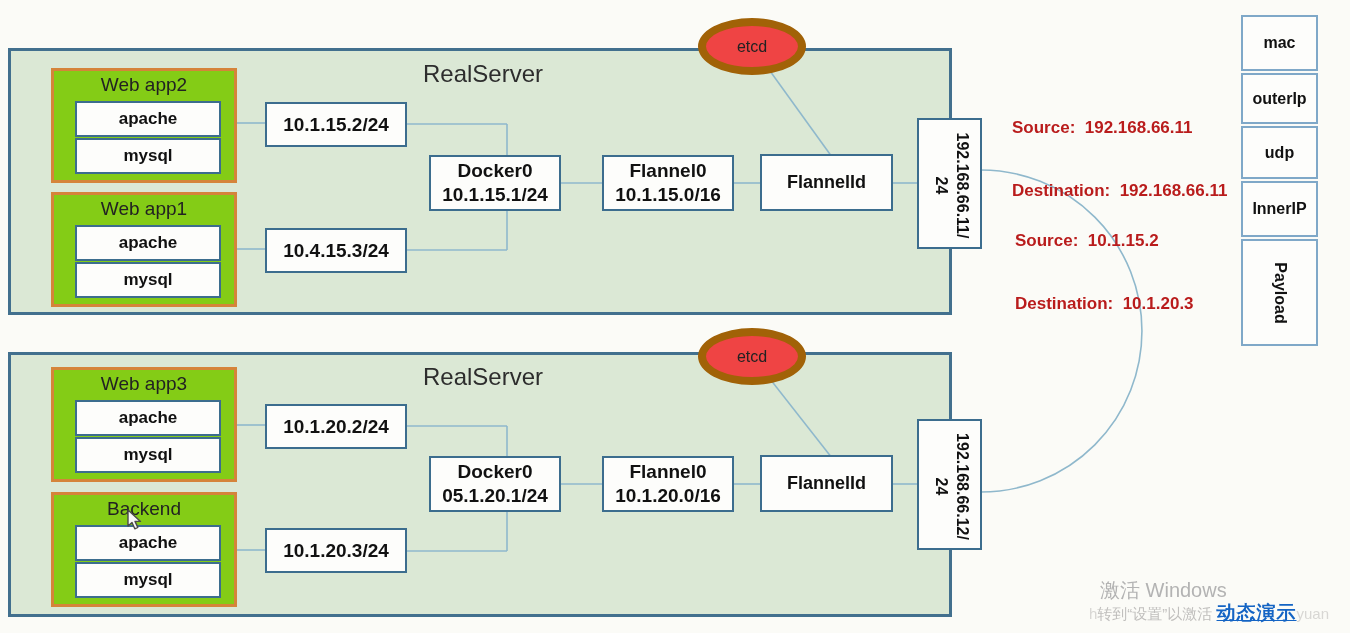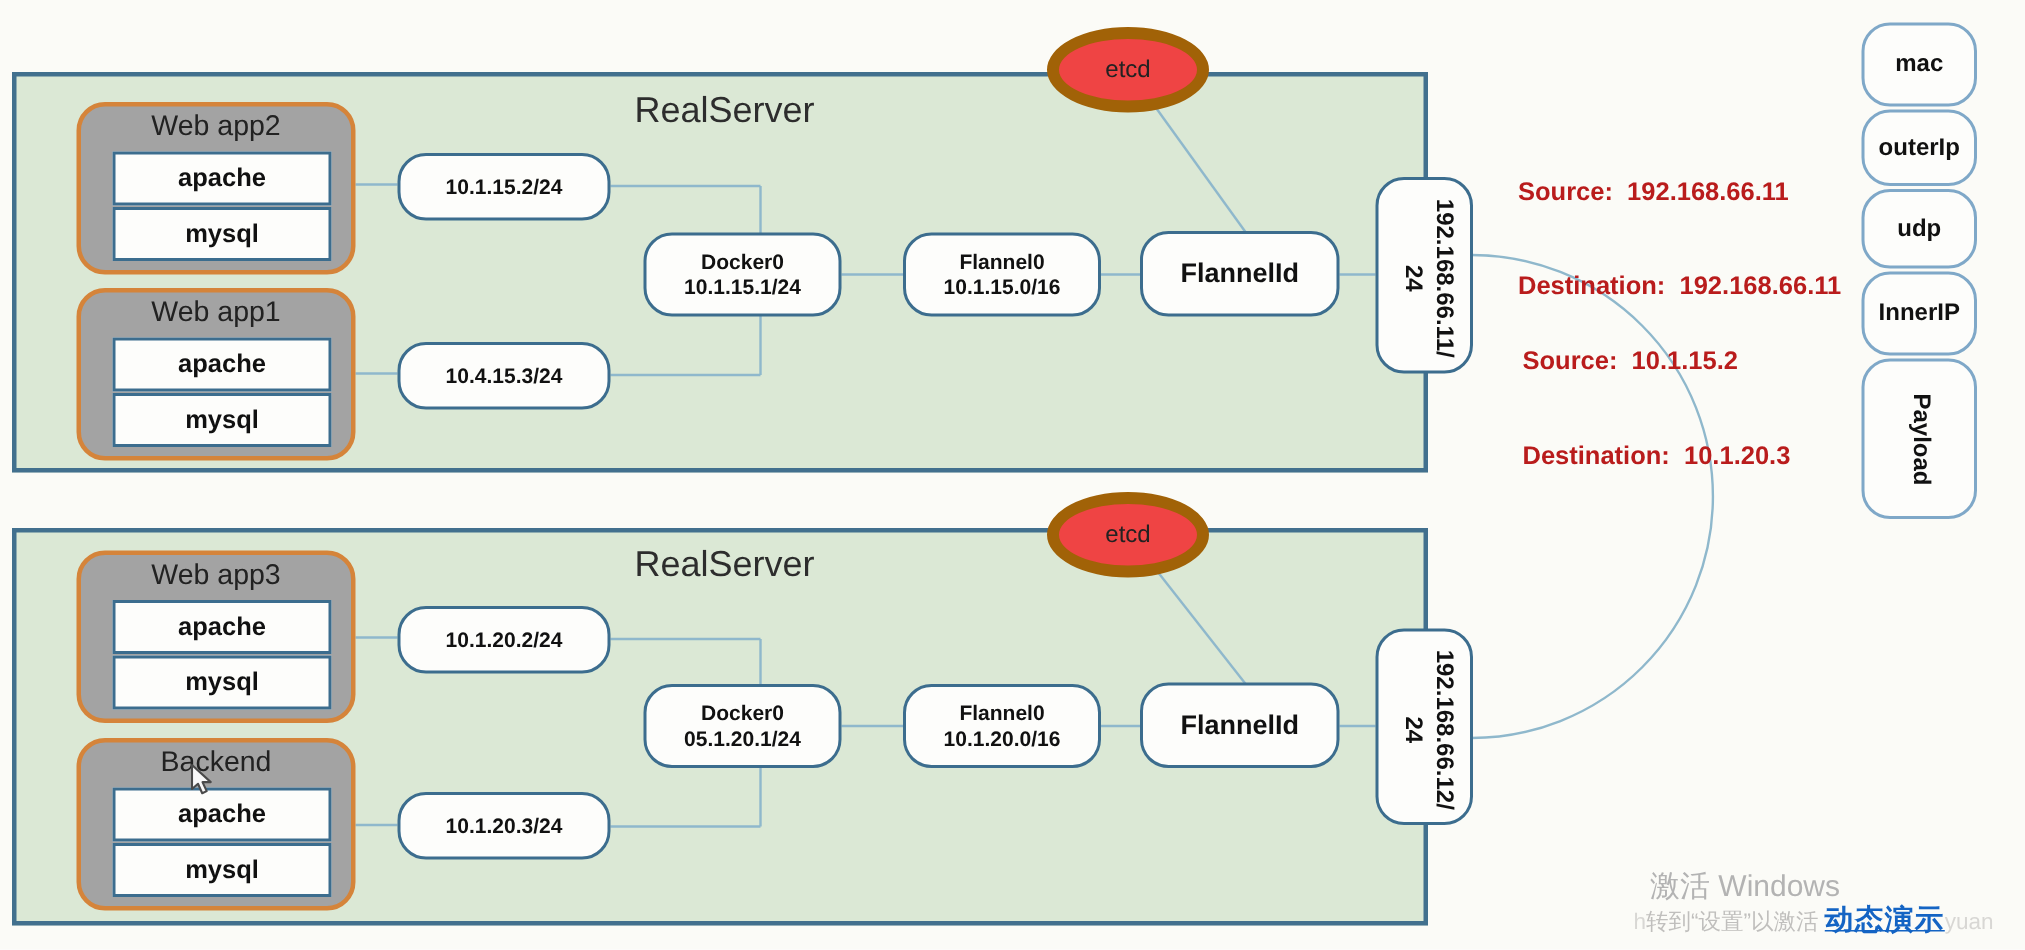--- a/index.html
+++ b/index.html
@@ -13,52 +13,52 @@
   }
   
   .server-box{
     position:absolute;
     background:#dbe8d5;
     border:3px solid #42708e;
     box-sizing:border-box;
     z-index:1;
   }
   #wires{position:absolute;left:0;top:0;z-index:2;}
-  .node,.pod,.etcd,.hostip,.pktcell,.ann,.wm,.title,.podlabel{box-sizing:border-box;border-radius:19px;}
+  .node,.pod,.etcd,.hostip,.pktcell,.ann,.wm,.title,.podlabel{box-sizing:border-box;}
   
   .title{
     position:absolute;z-index:3;
     font-size:24px;color:#2d2d2d;
     white-space:nowrap;
   }
   
   .pod{
     position:absolute;z-index:3;
     width:186px;height:115px;
-    background:#a3a3a3;
+    background:#84cc16;
     border:3px solid #d5843a;
   }
   .podlabel{
     position:absolute;left:0;top:3px;width:100%;
     text-align:center;font-size:19px;color:#222;
   }
   .cbox{
     position:absolute;left:21px;width:142px;height:32px;
     background:#fdfdfb;border:2px solid #3c6d8e;
     display:flex;align-items:center;justify-content:center;
     font-size:17px;font-weight:bold;color:#111;
   }
   .cbox.c0{top:30px;}
   .cbox.c1{top:67px;}
   
   .node{
     position:absolute;z-index:3;
     background:#fdfdfb;border:2px solid #3c6d8e;
     display:flex;flex-direction:column;align-items:center;justify-content:center;
-    font-size:14px;font-weight:bold;color:#111;line-height:1.25;
+    font-size:19px;font-weight:bold;color:#111;line-height:1.25;
     text-align:center;
   }
   
   .etcd{
     position:absolute;z-index:4;
     width:108px;height:57px;
     background:#ef4444;
     border:8px solid #a16207;
     border-radius:50%;
     display:flex;align-items:center;justify-content:center;

